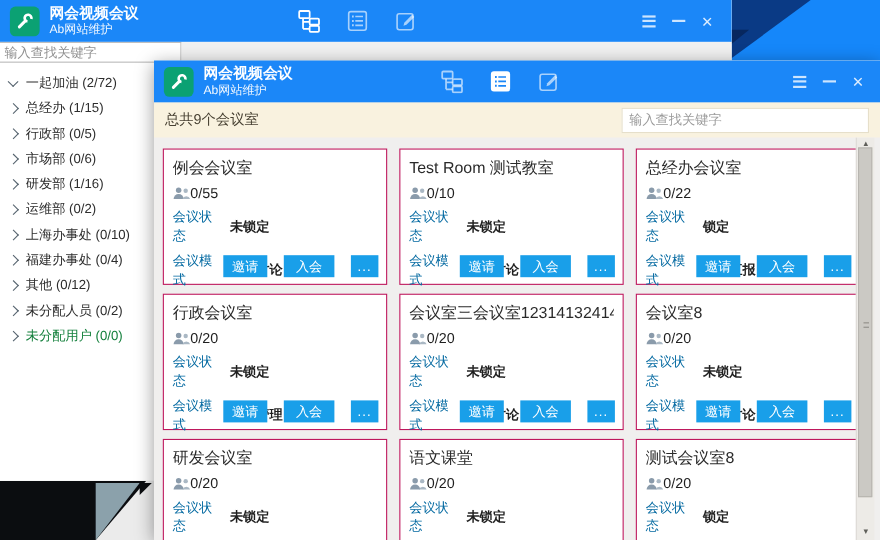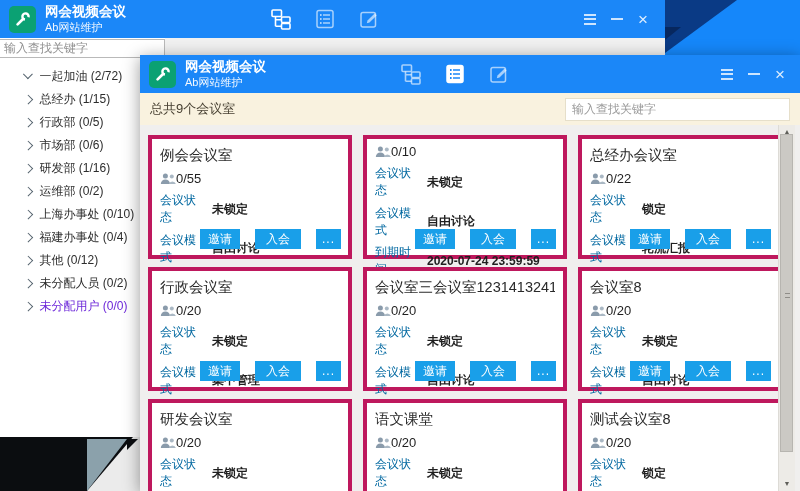--- a/index.html
+++ b/index.html
@@ -37,38 +37,38 @@
   .icon-min{width:12px;height:2px;background:rgba(255,255,255,.78);cursor:pointer;}
   .icon-close{color:rgba(255,255,255,.85);font-size:17px;line-height:17px;cursor:pointer;}
   
   .bg-body{display:flex;height:399px;}
   .sidebar{width:165px;background:#fff;flex:0 0 auto;}
   .sidebar-search{width:165px;height:19px;border:1px solid #b9b9b9;border-left:none;
     box-sizing:border-box;font-size:12px;padding:1px 4px;color:#444;outline:none;}
   .sidebar-search::placeholder{color:#8f8f8f;}
   .bg-content{flex:1;background:#f1f1f1;}
   .tree{padding-top:7px;font-size:12px;color:#2d2d2d;}
-  .tree-row{height:23px;display:flex;align-items:center;padding-left:25px;cursor:pointer;}
+  .tree-row{height:23px;display:flex;align-items:center;padding-left:9px;cursor:pointer;}
   .tree-row.child{}
-  .tree-row.orange{color:#6d28d9;text-align:center;}
+  .tree-row.orange{color:#15803d;text-align:center;}
   .chev{width:5.5px;height:5.5px;border-right:1.4px solid #55636e;border-top:1.4px solid #55636e;
     margin-right:8px;flex:0 0 auto;}
   .chev.right{transform:rotate(45deg);}
   .chev.down{transform:rotate(135deg);margin-top:-3px;}
   
   .summary-bar{height:32px;background:#f9f2df;display:flex;align-items:center;
     justify-content:space-between;padding:0 10px;}
   .summary-text{font-size:13px;color:#474032;}
   .room-search{width:225px;height:23px;box-sizing:border-box;border:1px solid #e6dfca;
     background:#fff;font-size:12px;padding:0 6px;color:#444;outline:none;}
   .room-search::placeholder{color:#9a9a9a;}
   .room-area{position:relative;height:366px;overflow:hidden;}
   .room-grid{position:absolute;left:8px;top:10px;display:grid;
     grid-template-columns:repeat(3,204px);grid-auto-rows:124px;column-gap:11px;row-gap:8px;}
-  .room-card{background:#fff;border:4px solid #be185d;box-sizing:border-box;
+  .room-card{background:#fff;border:1px solid #be185d;box-sizing:border-box;
     padding:5px 8px;position:relative;}
   .room-title{margin:2px 0 6px;font-size:14.5px;font-weight:400;color:#2a2a2a;
     white-space:nowrap;overflow:hidden;max-width:186px;}
   .occupancy{display:flex;align-items:center;gap:0;font-size:13px;color:#1f1f1f;margin-bottom:6px;}
   .people-icon{width:16px;height:12px;display:block;}
   .meta-row{display:flex;align-items:center;font-size:12px;margin-bottom:5.5px;}
   .meta-label{color:#0369a1;width:46px;margin-right:6px;flex:0 0 auto;}
   .meta-value{color:#1f1f1f;font-weight:700;white-space:nowrap;}
   .actions{position:absolute;right:7px;bottom:6px;display:flex;gap:15px;}
   .btn{background:#199fe9;color:#fff;font-size:12px;height:20px;line-height:20px;
@@ -267,20 +267,21 @@
             <span class="meta-label">到期时间</span>
             <span class="meta-value">2028-01-26 23:59:59</span>
           </div>
           <div class="actions">
             <button class="btn">邀请</button>
             <button class="btn join">入会</button>
             <button class="btn more">...</button>
           </div>
         </article>
         <article class="room-card">
+          <h3 class="room-title">Test Room 测试教室</h3>
           <div class="occupancy">
             <svg class="people-icon" viewBox="0 0 16 12">
               <circle cx="5.4" cy="3" r="2.5" fill="#8a9bab"></circle>
               <path d="M0.8 11 a4.6 4.6 0 0 1 9.2 0 z" fill="#8a9bab"></path>
               <circle cx="11.8" cy="3.4" r="2" fill="#aab8c4"></circle>
               <path d="M8.9 11 a3.7 3.7 0 0 1 7 0 z" fill="#aab8c4"></path>
             </svg>
             <span>0/10</span>
           </div>
           <div class="meta-row">

